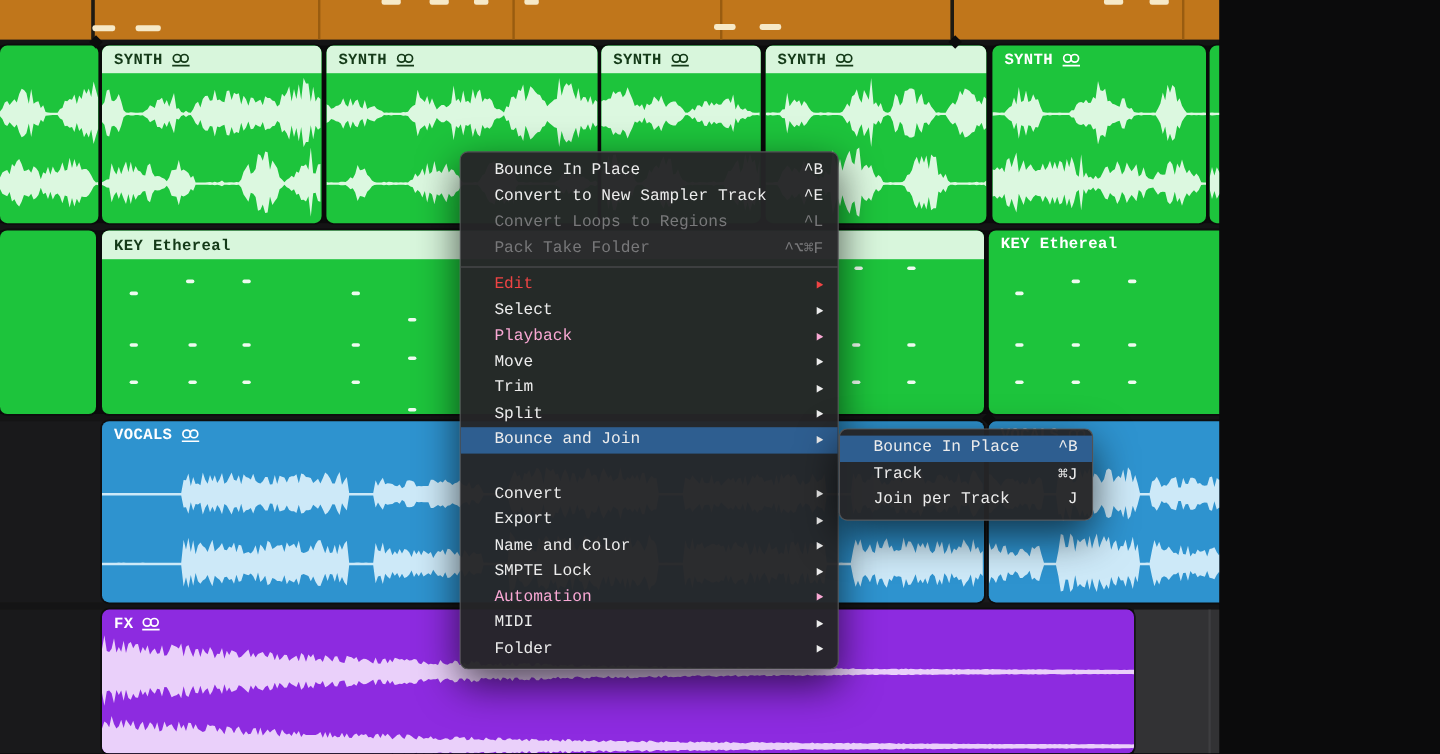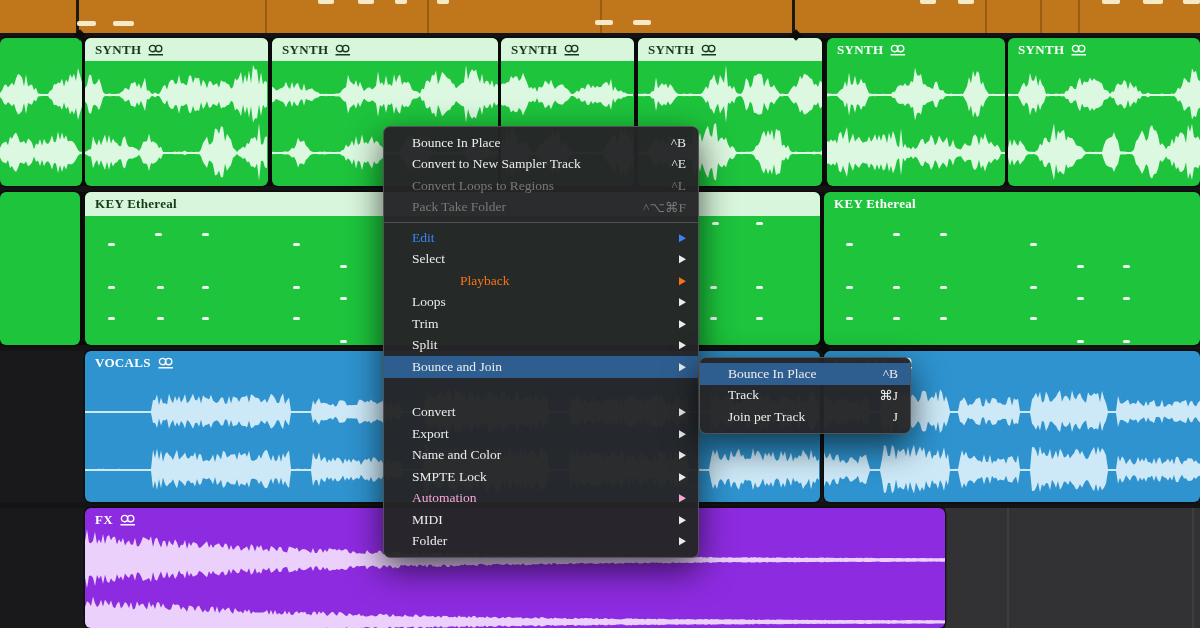--- a/index.html
+++ b/index.html
@@ -1,17 +1,17 @@
 <!DOCTYPE html>
 <html><head>
 <meta charset="utf-8">
 <style>
   html,body{margin:0;padding:0;background:#0b0b0c;}
-  #stage{position:relative;width:1200px;height:628px;overflow:hidden;background:#141415;
-         font-family:Liberation Serif, serif;-webkit-font-smoothing:antialiased;}
+  #stage{position:relative;width:1016px;height:628px;overflow:hidden;background:#141415;
+         font-family:Liberation Mono, monospace;-webkit-font-smoothing:antialiased;}
   .row{position:absolute;left:0;width:1200px;}
   .clip{position:absolute;top:0;border-radius:6px;overflow:hidden;box-shadow:0 0 0 1.5px rgba(10,10,10,.7);}
   .clip-header{position:absolute;left:0;top:0;right:0;height:23px;display:flex;align-items:center;gap:7px;
                padding-left:10px;font-size:13px;font-weight:700;letter-spacing:.3px;}
   .clip-label-overlay{position:absolute;top:4px;left:10px;display:flex;align-items:center;gap:7px;
                font-size:13px;font-weight:700;letter-spacing:.3px;color:#fff;z-index:3;}
   .wave{position:absolute;left:0;}
   .note-dash{position:absolute;width:7px;height:3px;border-radius:1.5px;background:rgba(255,255,255,.92);}
   .midi-note{position:absolute;height:5px;border-radius:2px;}
   .vline{position:absolute;top:0;}
@@ -256,34 +256,34 @@
       </div>
       <div class="menu-item" style="color: rgb(120, 120, 122);">
         <span class="mi-label">Convert Loops to Regions</span>
         <span class="mi-short">^L</span>
       </div>
       <div class="menu-item" style="color: rgb(120, 120, 122);">
         <span class="mi-label">Pack Take Folder</span>
         <span class="mi-short">^⌥⌘F</span>
       </div>
       <div class="menu-sep" style="background: rgb(79, 79, 82);"></div>
-      <div class="menu-item" style="color: #3b82f6; align-items: center;">
+      <div class="menu-item" style="color: #ef4444; align-items: center;">
         <span class="mi-label">Edit</span>
         <span class="mi-arrow">▶</span>
       </div>
       <div class="menu-item" style="color: rgb(236, 236, 236);">
         <span class="mi-label">Select</span>
         <span class="mi-arrow">▶</span>
       </div>
-      <div class="menu-item" style="color: #f97316; margin-left: 48px;">
+      <div class="menu-item" style="color: #f9a8d4;">
         <span class="mi-label">Playback</span>
         <span class="mi-arrow">▶</span>
       </div>
       <div class="menu-item" style="color: rgb(236, 236, 236);">
-        <span class="mi-label">Loops</span>
+        <span class="mi-label">Move</span>
         <span class="mi-arrow">▶</span>
       </div>
       <div class="menu-item" style="color: rgb(236, 236, 236);">
         <span class="mi-label">Trim</span>
         <span class="mi-arrow">▶</span>
       </div>
       <div class="menu-item" style="color: rgb(236, 236, 236);">
         <span class="mi-label">Split</span>
         <span class="mi-arrow">▶</span>
       </div>

